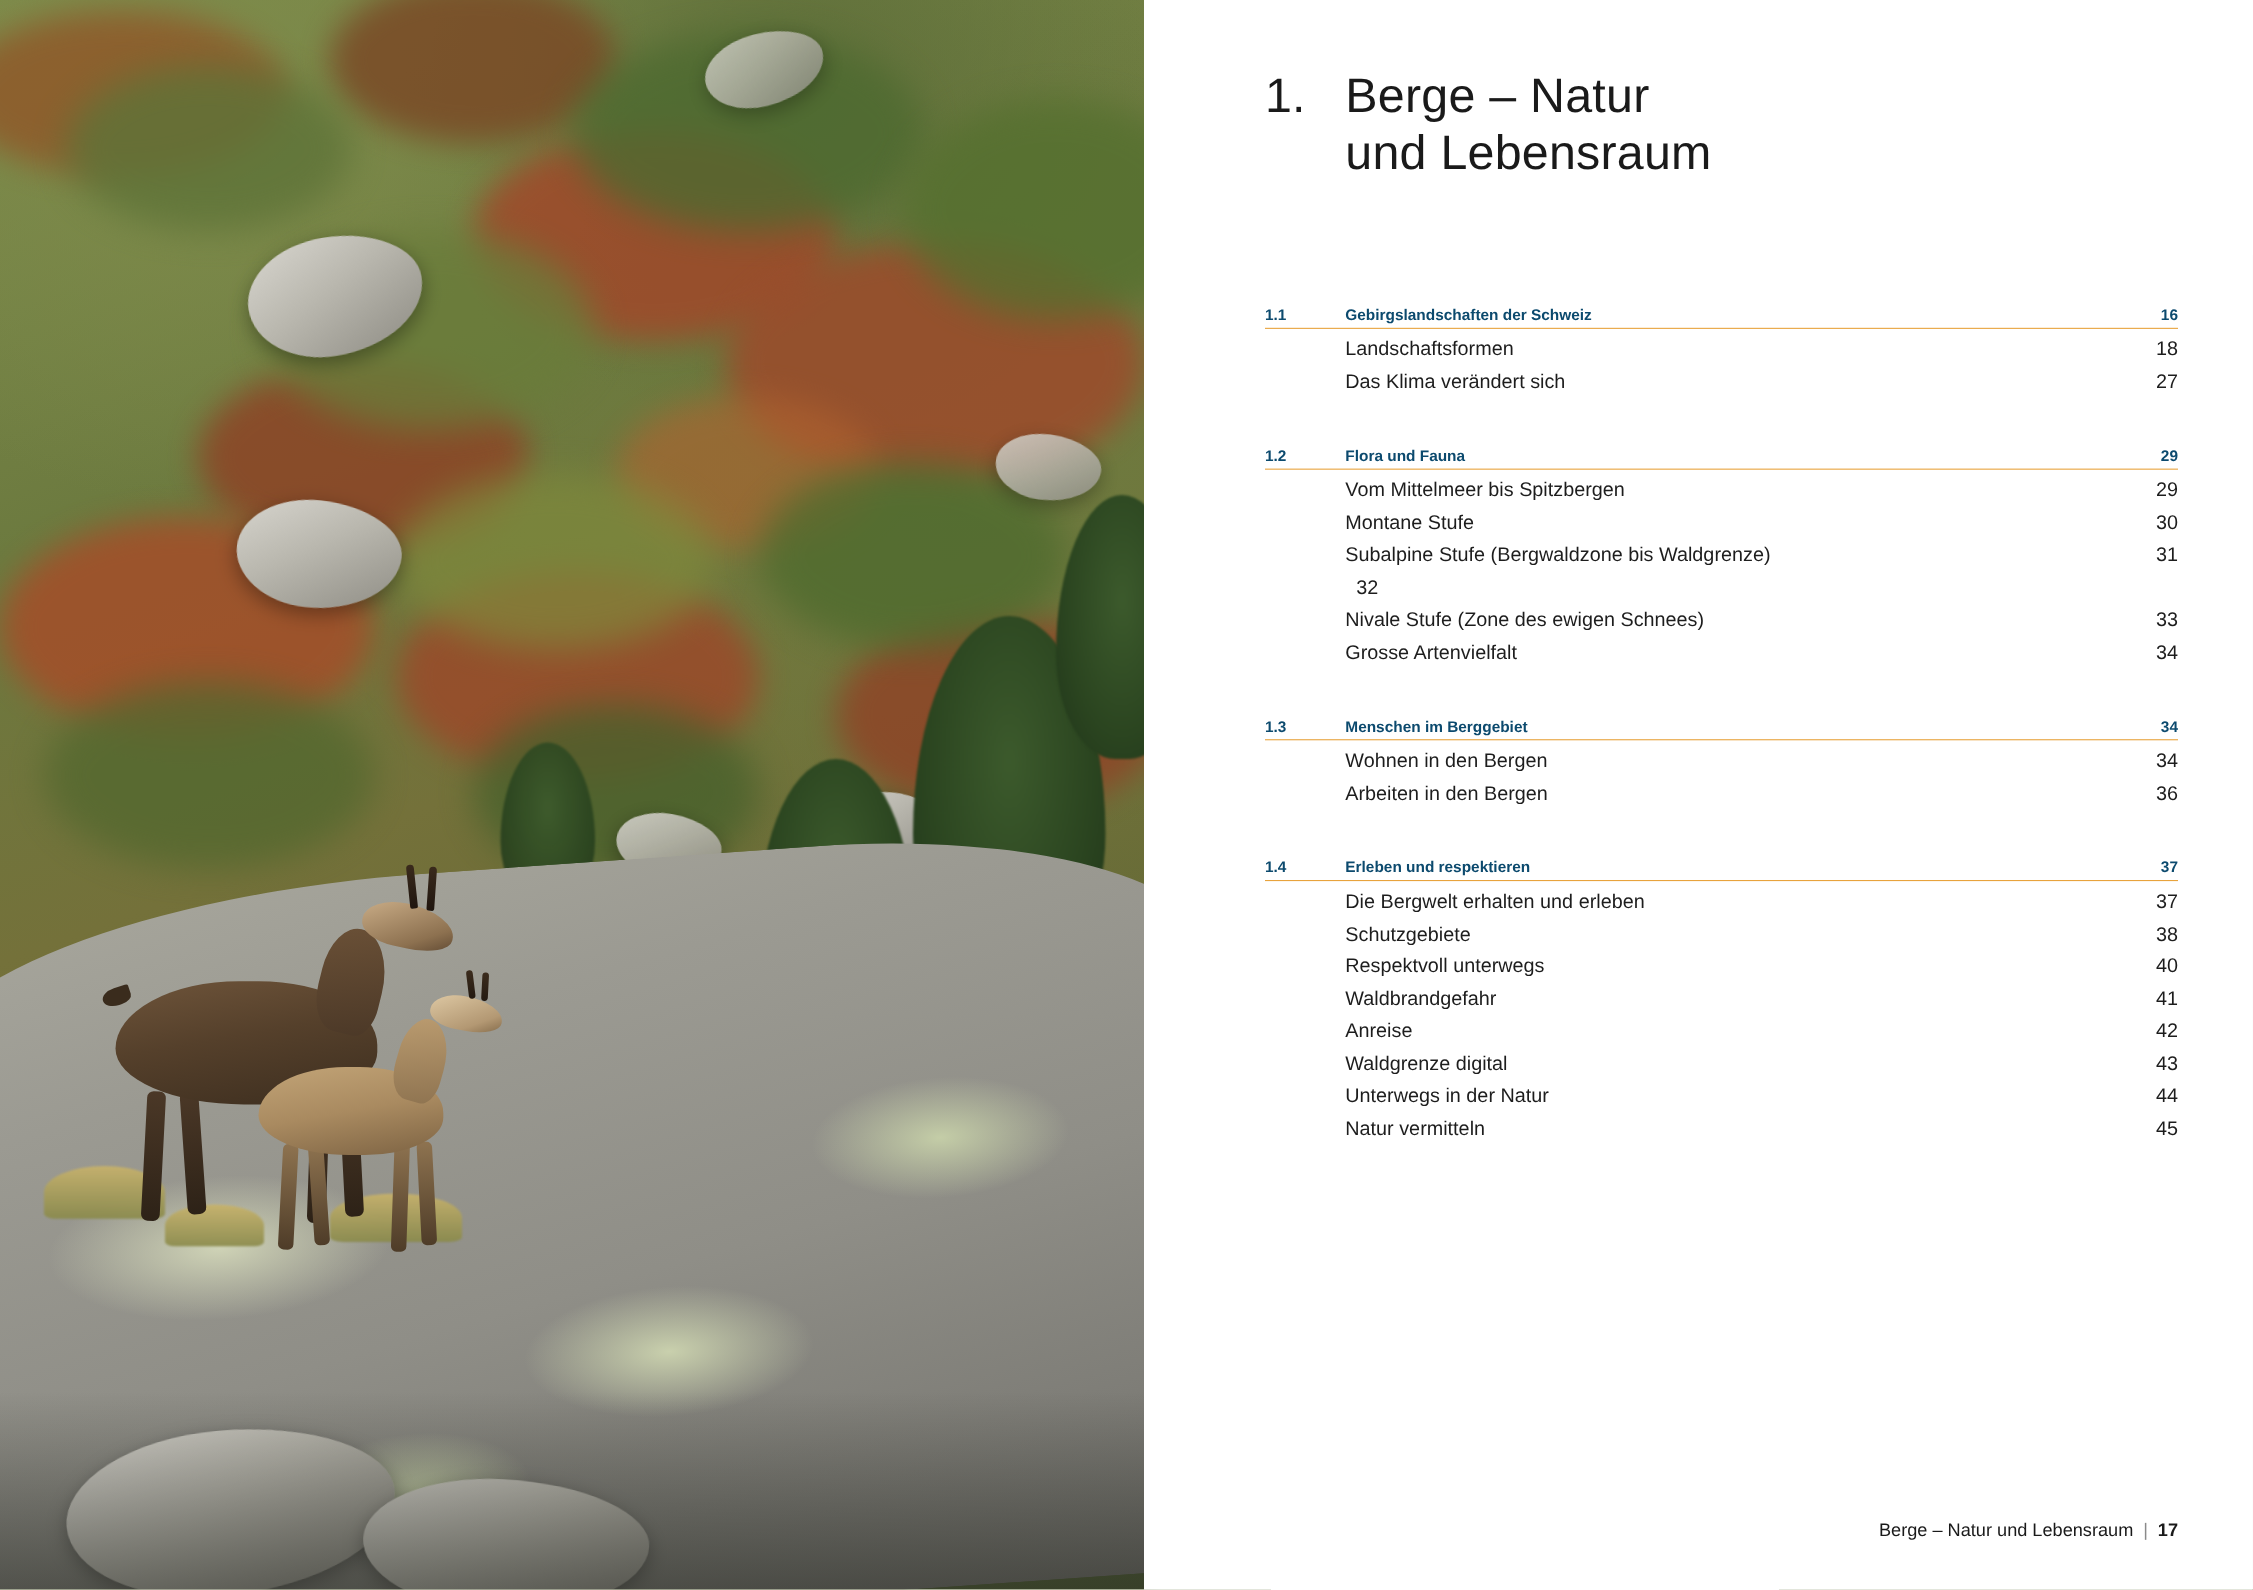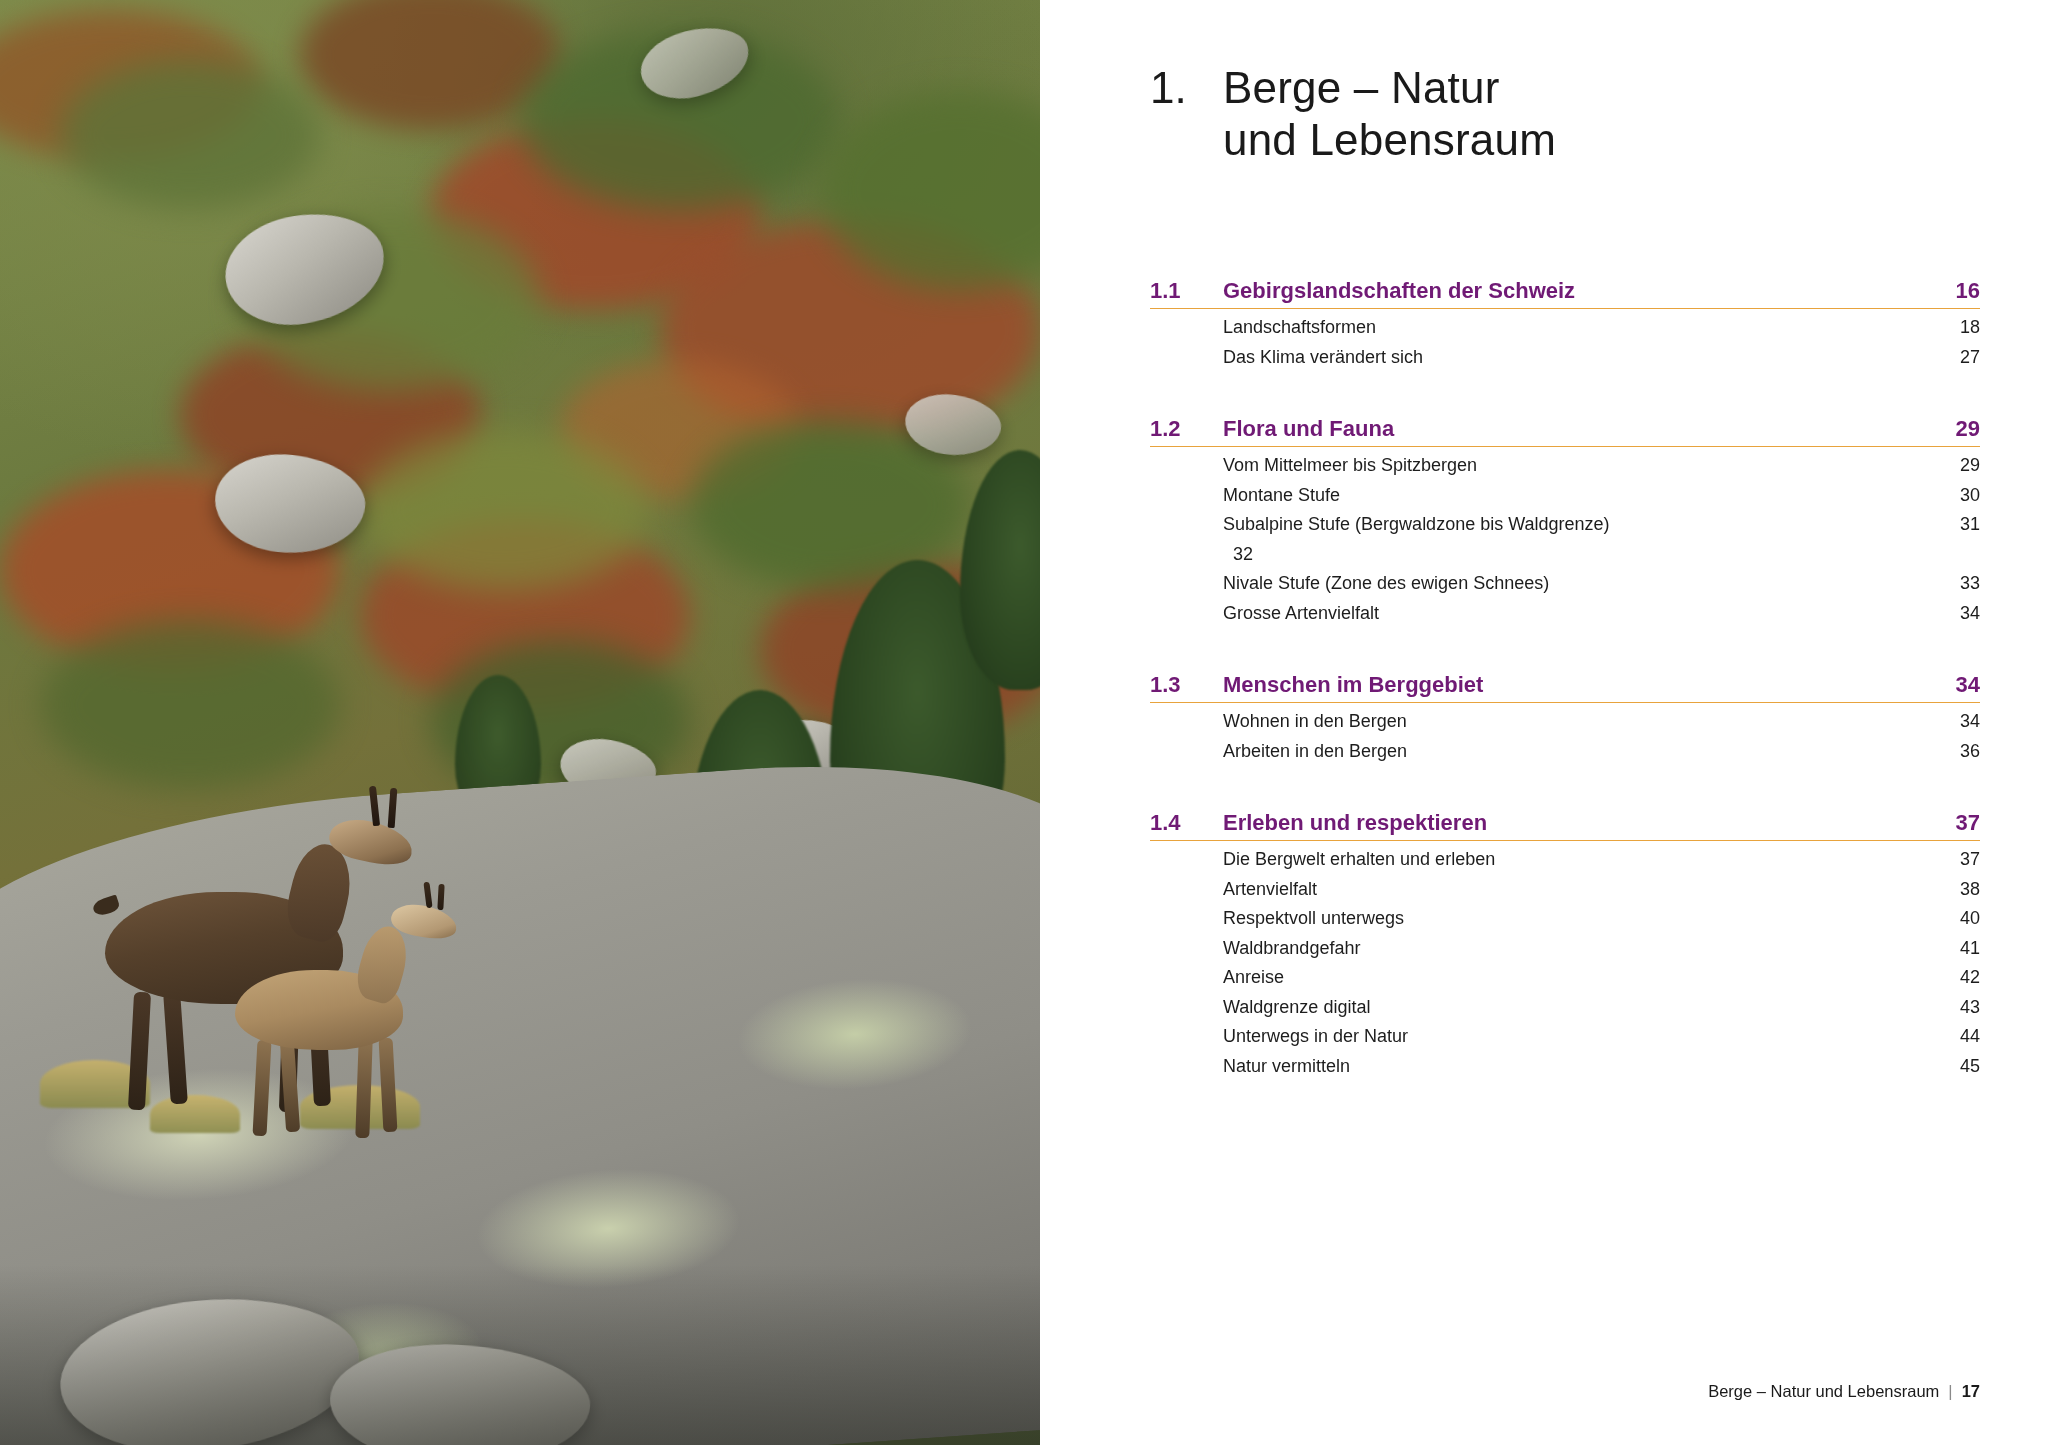--- a/index.html
+++ b/index.html
@@ -220,23 +220,23 @@
     margin-top: 96px;
   }
   .toc-section {
     margin-bottom: 32px;
   }
   .toc-section:last-child { margin-bottom: 0; }
 
   .sec-row {
     display: flex;
     align-items: baseline;
-    font-size: 22px;
+    font-size: 14px;
     font-weight: bold;
-    color: #701a75;
+    color: #0c4a6e;
     padding-bottom: 4px;
     border-bottom: 1.5px solid #e8a33d;
   }
   .sec-num {
     width: 73px;
     flex: 0 0 73px;
   }
   .sec-title { flex: 1 1 auto; margin-top: 16px; }
   .sec-page {
     flex: 0 0 auto;
@@ -456,21 +456,21 @@
             <span class="sec-title">Erleben und respektieren</span>
             <span class="sec-page">37</span>
           </div>
           <div class="sub-row">
             <span class="sub-gap"></span>
             <span class="sub-title">Die Bergwelt erhalten und erleben</span>
             <span class="sub-page">37</span>
           </div>
           <div class="sub-row">
             <span class="sub-gap"></span>
-            <span class="sub-title">Artenvielfalt</span>
+            <span class="sub-title">Schutzgebiete</span>
             <span class="sub-page">38</span>
           </div>
           <div class="sub-row">
             <span class="sub-gap"></span>
             <span class="sub-title">Respektvoll unterwegs</span>
             <span class="sub-page">40</span>
           </div>
           <div class="sub-row">
             <span class="sub-gap"></span>
             <span class="sub-title">Waldbrandgefahr</span>

